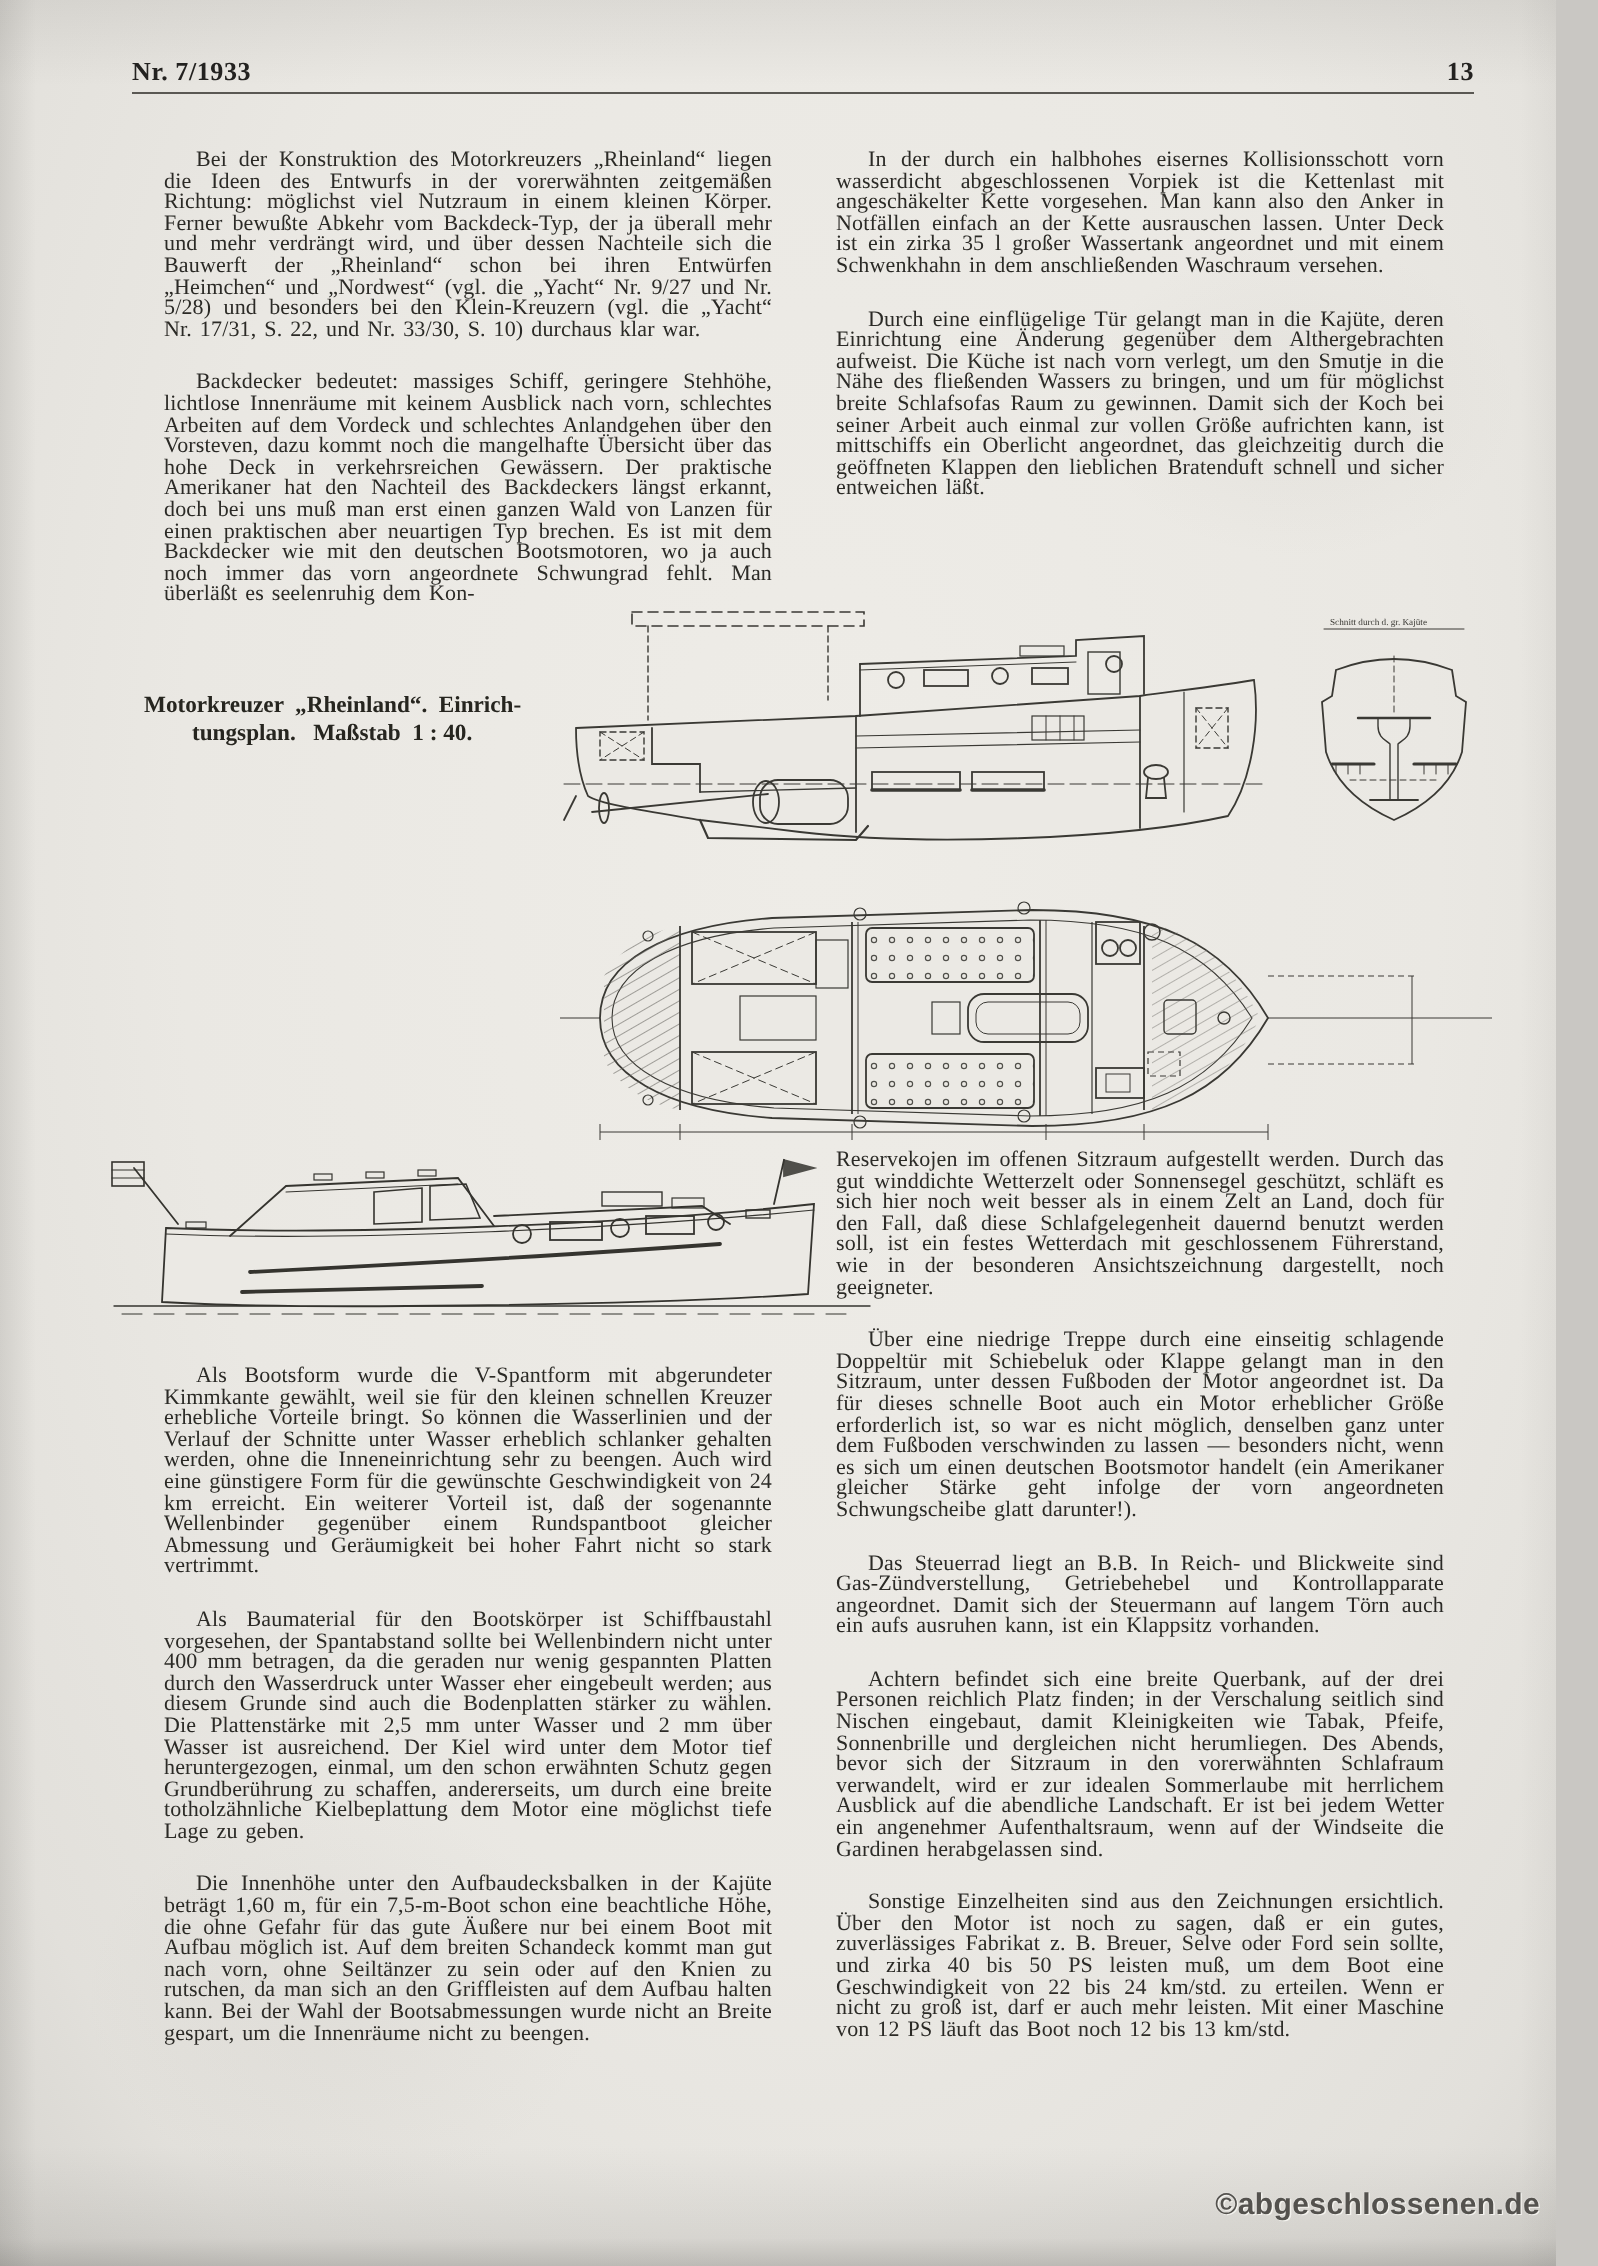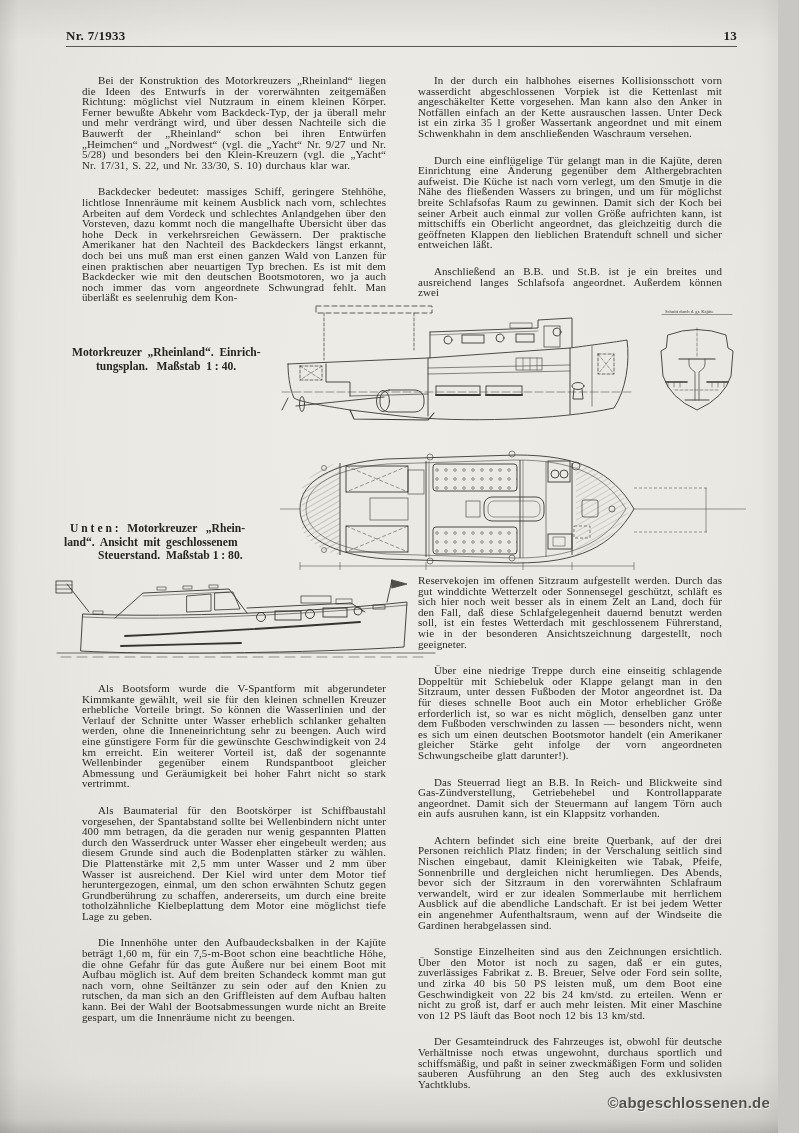--- a/index.html
+++ b/index.html
@@ -68,33 +68,27 @@
   <div class="rule"></div>
 
   <div class="col col-left-top">
     <p class="para">Bei der Konstruktion des Motorkreuzers „Rheinland“ liegen die Ideen des Entwurfs in der vorerwähnten zeitgemäßen Richtung: möglichst viel Nutzraum in einem kleinen Körper. Ferner bewußte Abkehr vom Backdeck-Typ, der ja überall mehr und mehr verdrängt wird, und über dessen Nachteile sich die Bauwerft der „Rheinland“ schon bei ihren Entwürfen „Heimchen“ und „Nordwest“ (vgl. die „Yacht“ Nr. 9/27 und Nr. 5/28) und besonders bei den Klein-Kreuzern (vgl. die „Yacht“ Nr. 17/31, S. 22, und Nr. 33/30, S. 10) durchaus klar war.</p>
     <p class="para">Backdecker bedeutet: massiges Schiff, geringere Stehhöhe, lichtlose Innenräume mit keinem Ausblick nach vorn, schlechtes Arbeiten auf dem Vordeck und schlechtes Anlandgehen über den Vorsteven, dazu kommt noch die mangelhafte Übersicht über das hohe Deck in verkehrsreichen Gewässern. Der praktische Amerikaner hat den Nachteil des Backdeckers längst erkannt, doch bei uns muß man erst einen ganzen Wald von Lanzen für einen praktischen aber neuartigen Typ brechen. Es ist mit dem Backdecker wie mit den deutschen Bootsmotoren, wo ja auch noch immer das vorn angeordnete Schwungrad fehlt.  Man überläßt es seelenruhig dem Kon-</p>
   </div>
 
   <div class="col col-right-top">
     <p class="para">In der durch ein halbhohes eisernes Kollisionsschott vorn wasserdicht abgeschlossenen Vorpiek ist die Kettenlast mit angeschäkelter Kette vorgesehen.  Man kann also den Anker in Notfällen einfach an der Kette ausrauschen lassen.  Unter Deck ist ein zirka 35 l großer Wassertank angeordnet und mit einem Schwenkhahn in dem anschließenden Waschraum versehen.</p>
     <p class="para">Durch eine einflügelige Tür gelangt man in die Kajüte, deren Einrichtung eine Änderung gegenüber dem Althergebrachten aufweist.  Die Küche ist nach vorn verlegt, um den Smutje in die Nähe des fließenden Wassers zu bringen, und um für möglichst breite Schlafsofas Raum zu gewinnen. Damit sich der Koch bei seiner Arbeit auch einmal zur vollen Größe aufrichten kann, ist mittschiffs ein Oberlicht angeordnet, das gleichzeitig durch die geöffneten Klappen den lieblichen Bratenduft schnell und sicher entweichen läßt.</p>
-    <p class="para">Anschließend an B.B. und St.B. ist je ein breites und ausreichend langes Schlafsofa angeordnet. Außerdem können zwei</p>
   </div>
 
   <div class="caption caption-plan">
     <div class="cap-line l1">Motorkreuzer  „Rheinland“.  Einrich-</div>
     <div class="cap-line l2">tungsplan.   Maßstab  1 : 40.</div>
   </div>
 
-  <div class="caption caption-view">
-    <div class="cap-line l1">U n t e n :   Motorkreuzer   „Rhein-</div>
-    <div class="cap-line l2">land“.  Ansicht  mit  geschlossenem</div>
-    <div class="cap-line l3">Steuerstand.  Maßstab 1 : 80.</div>
-  </div>
 
   <div class="drawing" id="d-elevation">
     <svg width="466" height="148" viewBox="0 0 466 148">
       <g stroke="#3a3934" fill="none" stroke-width="0.9" stroke-linecap="round">
 
         <rect x="36" y="4" width="116" height="7" stroke-dasharray="5 3" stroke-width="0.8"></rect>
         <line x1="44" y1="11" x2="44" y2="58" stroke-dasharray="3 2" stroke-width="0.7"></line>
         <line x1="134" y1="11" x2="134" y2="48" stroke-dasharray="3 2" stroke-width="0.7"></line>
 
         <path d="M8,62 L148,56 L290,46 C312,43 336,40 347,38 C350,60 346,88 334,106 C280,118 180,121 120,114 L70,108 C40,103 20,100 14,96 C9,85 8,70 8,62 Z" fill="#ebe9e4"></path>
@@ -283,17 +277,16 @@
     <p class="para">Als Baumaterial für den Bootskörper ist Schiffbaustahl vorgesehen, der Spantabstand sollte bei Wellenbindern nicht unter 400 mm betragen, da die geraden nur wenig gespannten Platten durch den Wasserdruck unter Wasser eher eingebeult werden; aus diesem Grunde sind auch die Bodenplatten stärker zu wählen.  Die Plattenstärke mit 2,5 mm unter Wasser und 2 mm über Wasser ist ausreichend.  Der Kiel wird unter dem Motor tief heruntergezogen, einmal, um den schon erwähnten Schutz gegen Grundberührung zu schaffen, andererseits, um durch eine breite totholzähnliche Kielbeplattung dem Motor eine möglichst tiefe Lage zu geben.</p>
     <p class="para">Die Innenhöhe unter den Aufbaudecksbalken in der Kajüte beträgt 1,60 m, für ein 7,5-m-Boot schon eine beachtliche Höhe, die ohne Gefahr für das gute Äußere nur bei einem Boot mit Aufbau möglich ist.  Auf dem breiten Schandeck kommt man gut nach vorn, ohne Seiltänzer zu sein oder auf den Knien zu rutschen, da man sich an den Griffleisten auf dem Aufbau halten kann.  Bei der Wahl der Bootsabmessungen wurde nicht an Breite gespart, um die Innenräume nicht zu beengen.</p>
   </div>
 
   <div class="col col-right-bottom">
     <p class="para flush">Reservekojen im offenen Sitzraum aufgestellt werden.  Durch das gut winddichte Wetterzelt oder Sonnensegel geschützt, schläft es sich hier noch weit besser als in einem Zelt an Land, doch für den Fall, daß diese Schlafgelegenheit dauernd benutzt werden soll, ist ein festes Wetterdach mit geschlossenem Führerstand, wie in der besonderen Ansichtszeichnung dargestellt, noch geeigneter.</p>
     <p class="para">Über eine niedrige Treppe durch eine einseitig schlagende Doppeltür mit Schiebeluk oder Klappe gelangt man in den Sitzraum, unter dessen Fußboden der Motor angeordnet ist. Da für dieses schnelle Boot auch ein Motor erheblicher Größe erforderlich ist, so war es nicht möglich, denselben ganz unter dem Fußboden verschwinden zu lassen — besonders nicht, wenn es sich um einen deutschen Bootsmotor handelt (ein Amerikaner gleicher Stärke geht infolge der vorn angeordneten Schwungscheibe glatt darunter!).</p>
     <p class="para">Das Steuerrad liegt an B.B.  In Reich- und Blickweite sind Gas-Zündverstellung, Getriebehebel und Kontrollapparate angeordnet.  Damit sich der Steuermann auf langem Törn auch ein aufs ausruhen kann, ist ein Klappsitz vorhanden.</p>
     <p class="para">Achtern befindet sich eine breite Querbank, auf der drei Personen reichlich Platz finden; in der Verschalung seitlich sind Nischen eingebaut, damit Kleinigkeiten wie Tabak, Pfeife, Sonnenbrille und dergleichen nicht herumliegen.  Des Abends, bevor sich der Sitzraum in den vorerwähnten Schlafraum verwandelt, wird er zur idealen Sommerlaube mit herrlichem Ausblick auf die abendliche Landschaft.  Er ist bei jedem Wetter ein angenehmer Aufenthaltsraum, wenn auf der Windseite die Gardinen herabgelassen sind.</p>
     <p class="para">Sonstige Einzelheiten sind aus den Zeichnungen ersichtlich.  Über den Motor ist noch zu sagen, daß er ein gutes, zuverlässiges Fabrikat z. B. Breuer, Selve oder Ford sein sollte, und zirka 40 bis 50 PS leisten muß, um dem Boot eine Geschwindigkeit von 22 bis 24 km/std. zu erteilen.  Wenn er nicht zu groß ist, darf er auch mehr leisten.  Mit einer Maschine von 12 PS läuft das Boot noch 12 bis 13 km/std.</p>
-    <p class="para">Der Gesamteindruck des Fahrzeuges ist, obwohl für deutsche Verhältnisse noch etwas ungewohnt, durchaus sportlich und schiffsmäßig, und paßt in seiner zweckmäßigen Form und soliden sauberen Ausführung an den Steg auch des exklusivsten Yachtklubs.</p>
   </div>
 
   <div class="watermark">©abgeschlossenen.de</div>
 </div>
 
 </body></html>

